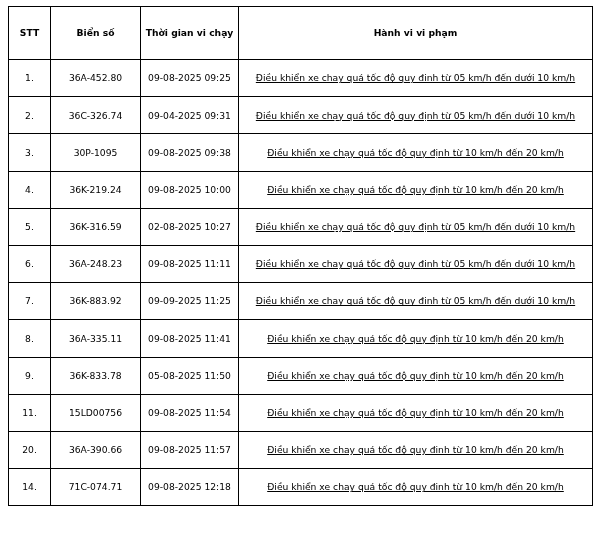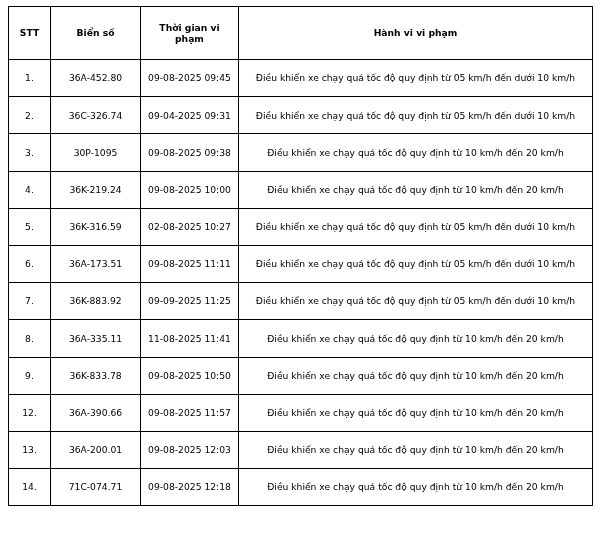--- a/index.html
+++ b/index.html
@@ -40,45 +40,45 @@
     padding: 1px 2px;
   }
   col.c-stt { width: 42px; }
   col.c-plate { width: 90px; }
   col.c-time { width: 98px; }
   col.c-behavior { width: 354px; }
 
   td.cell-stt { font-size: 9.2px; }
   td.cell-plate { font-size: 9.2px; }
   td.cell-time { font-size: 9.2px; }
-  td.cell-behavior { font-size: 9.2px; }
+  td.cell-behavior { font-size: 9.2px; text-decoration: underline; }
 </style>
 </head>
 <body>
 
 <table id="violation-table">
   <colgroup>
     <col class="c-stt">
     <col class="c-plate">
     <col class="c-time">
     <col class="c-behavior">
   </colgroup>
   <thead>
     <tr>
       <th>STT</th>
       <th>Biển số</th>
-      <th>Thời gian vi phạm</th>
+      <th>Thời gian vi chạy</th>
       <th>Hành vi vi phạm</th>
     </tr>
   </thead>
   <tbody id="table-body">
       <tr>
         <td class="cell-stt">1.</td>
         <td class="cell-plate">36A-452.80</td>
-        <td class="cell-time">09-08-2025 09:45</td>
+        <td class="cell-time">09-08-2025 09:25</td>
         <td class="cell-behavior">Điều khiển xe chạy quá tốc độ quy định từ 05 km/h đến dưới 10 km/h</td>
       </tr>
       <tr>
         <td class="cell-stt">2.</td>
         <td class="cell-plate">36C-326.74</td>
         <td class="cell-time">09-04-2025 09:31</td>
         <td class="cell-behavior">Điều khiển xe chạy quá tốc độ quy định từ 05 km/h đến dưới 10 km/h</td>
       </tr>
       <tr>
         <td class="cell-stt">3.</td>
@@ -93,52 +93,52 @@
         <td class="cell-behavior">Điều khiển xe chạy quá tốc độ quy định từ 10 km/h đến 20 km/h</td>
       </tr>
       <tr>
         <td class="cell-stt">5.</td>
         <td class="cell-plate">36K-316.59</td>
         <td class="cell-time">02-08-2025 10:27</td>
         <td class="cell-behavior">Điều khiển xe chạy quá tốc độ quy định từ 05 km/h đến dưới 10 km/h</td>
       </tr>
       <tr>
         <td class="cell-stt">6.</td>
-        <td class="cell-plate">36A-173.51</td>
+        <td class="cell-plate">36A-248.23</td>
         <td class="cell-time">09-08-2025 11:11</td>
         <td class="cell-behavior">Điều khiển xe chạy quá tốc độ quy định từ 05 km/h đến dưới 10 km/h</td>
       </tr>
       <tr>
         <td class="cell-stt">7.</td>
         <td class="cell-plate">36K-883.92</td>
         <td class="cell-time">09-09-2025 11:25</td>
         <td class="cell-behavior">Điều khiển xe chạy quá tốc độ quy định từ 05 km/h đến dưới 10 km/h</td>
       </tr>
       <tr>
         <td class="cell-stt">8.</td>
         <td class="cell-plate">36A-335.11</td>
-        <td class="cell-time">11-08-2025 11:41</td>
+        <td class="cell-time">09-08-2025 11:41</td>
         <td class="cell-behavior">Điều khiển xe chạy quá tốc độ quy định từ 10 km/h đến 20 km/h</td>
       </tr>
       <tr>
         <td class="cell-stt">9.</td>
         <td class="cell-plate">36K-833.78</td>
-        <td class="cell-time">09-08-2025 10:50</td>
+        <td class="cell-time">05-08-2025 11:50</td>
         <td class="cell-behavior">Điều khiển xe chạy quá tốc độ quy định từ 10 km/h đến 20 km/h</td>
       </tr>
       <tr>
-        <td class="cell-stt">12.</td>
-        <td class="cell-plate">36A-390.66</td>
-        <td class="cell-time">09-08-2025 11:57</td>
+        <td class="cell-stt">11.</td>
+        <td class="cell-plate">15LD00756</td>
+        <td class="cell-time">09-08-2025 11:54</td>
         <td class="cell-behavior">Điều khiển xe chạy quá tốc độ quy định từ 10 km/h đến 20 km/h</td>
       </tr>
       <tr>
-        <td class="cell-stt">13.</td>
-        <td class="cell-plate">36A-200.01</td>
-        <td class="cell-time">09-08-2025 12:03</td>
+        <td class="cell-stt">20.</td>
+        <td class="cell-plate">36A-390.66</td>
+        <td class="cell-time">09-08-2025 11:57</td>
         <td class="cell-behavior">Điều khiển xe chạy quá tốc độ quy định từ 10 km/h đến 20 km/h</td>
       </tr>
       <tr>
         <td class="cell-stt">14.</td>
         <td class="cell-plate">71C-074.71</td>
         <td class="cell-time">09-08-2025 12:18</td>
         <td class="cell-behavior">Điều khiển xe chạy quá tốc độ quy định từ 10 km/h đến 20 km/h</td>
       </tr>
     </tbody>
 </table>

